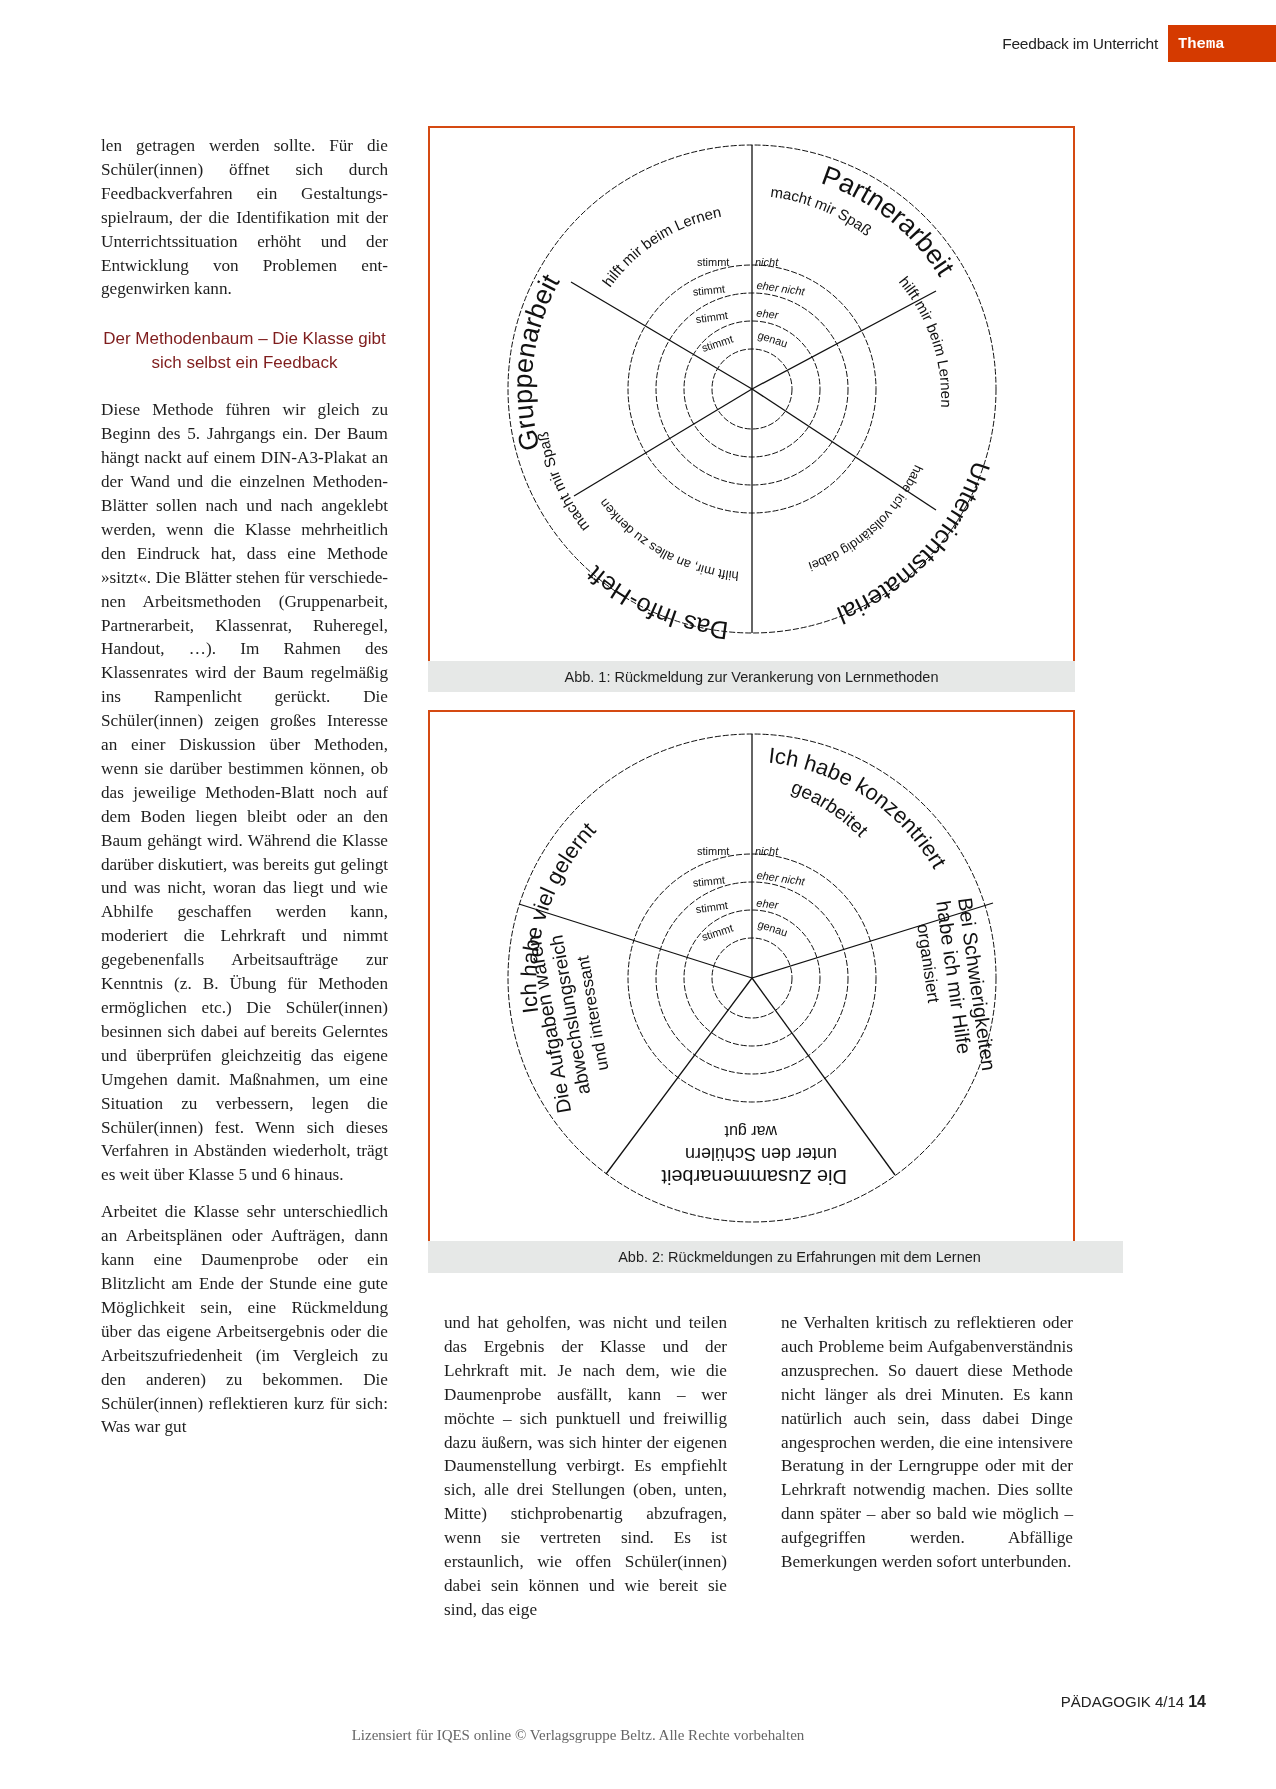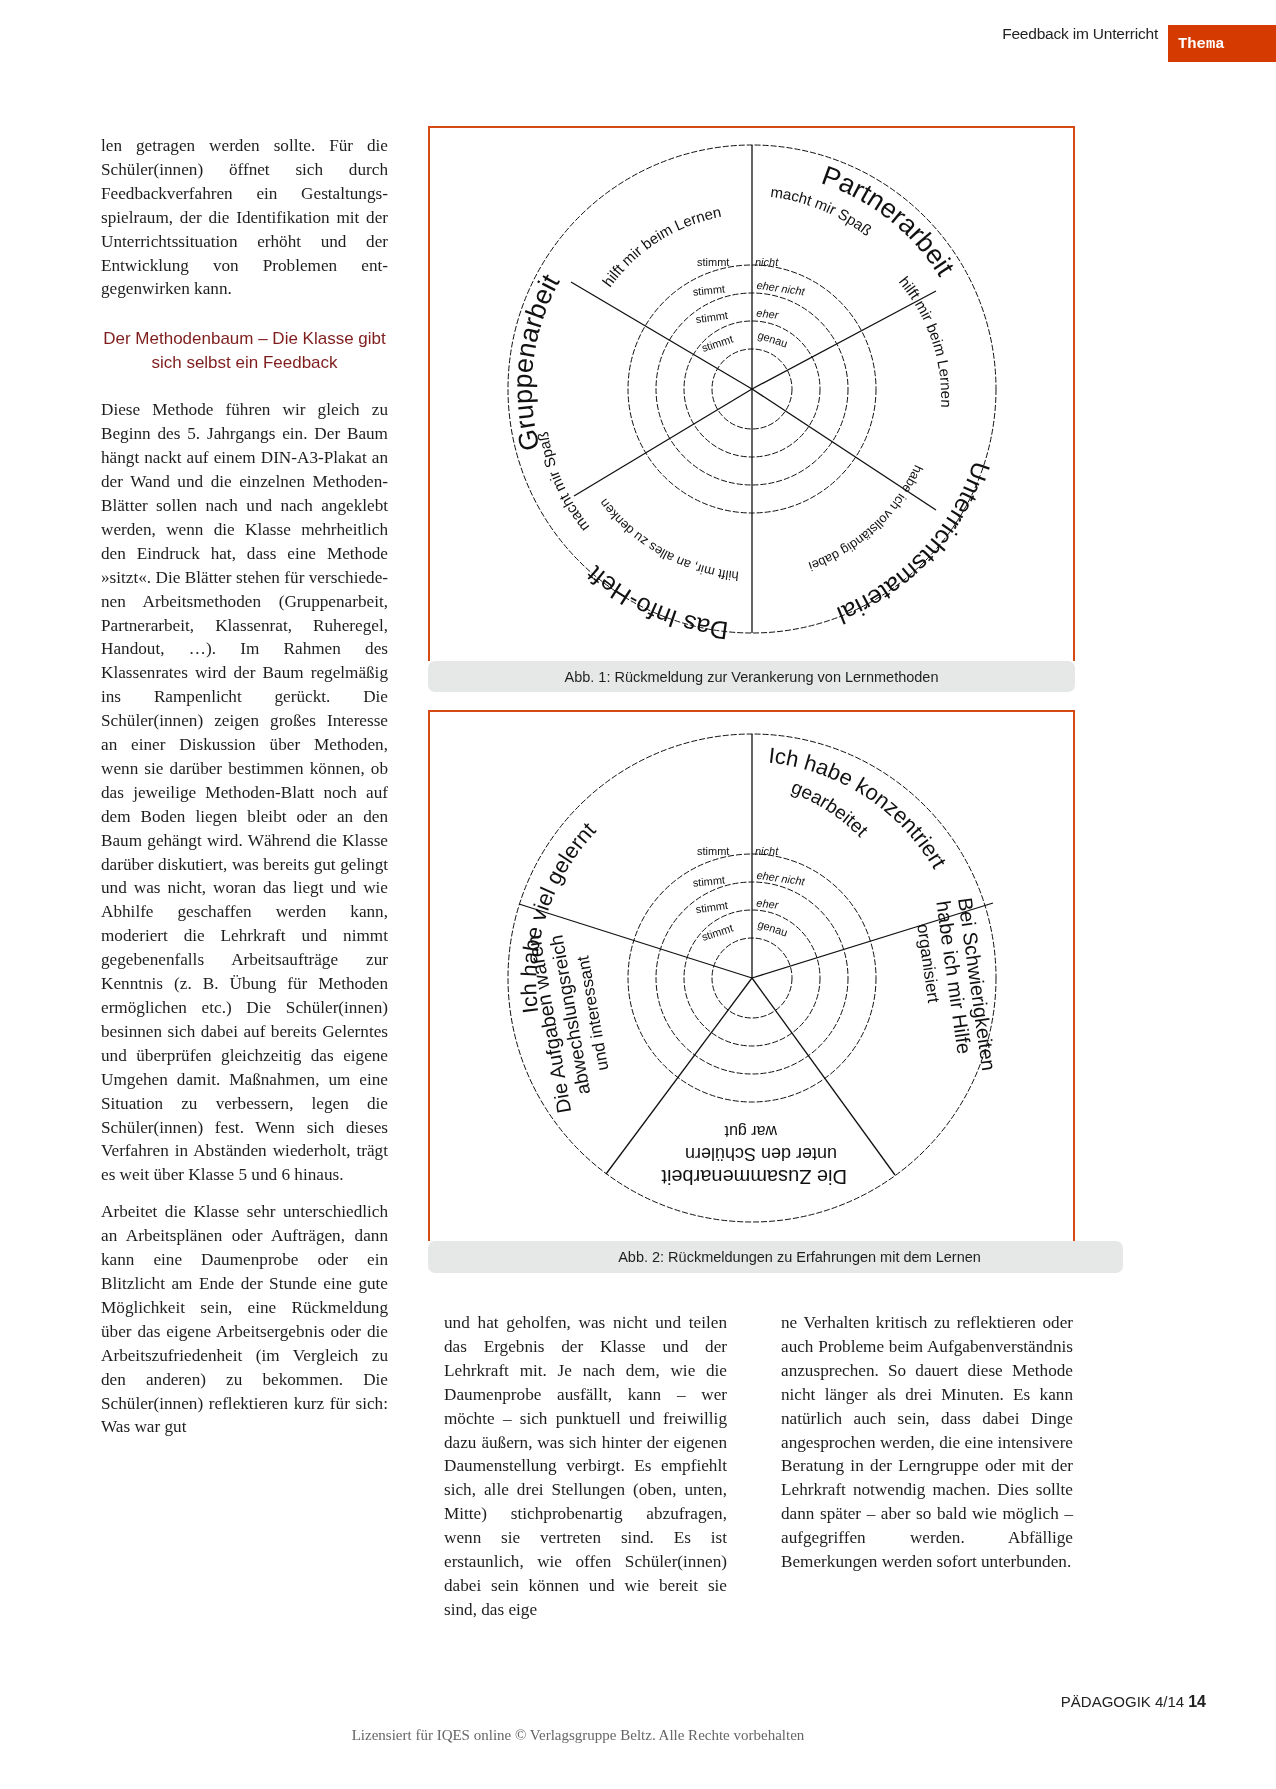--- a/index.html
+++ b/index.html
@@ -1,32 +1,32 @@
 <!DOCTYPE html>
 <html><head>
 <meta charset="utf-8">
 <style>
   html, body { margin:0; padding:0; background:#ffffff; }
   body { width:1276px; height:1789px; position:relative; overflow:hidden; color:#1a1a1a; }
 
-  #running-head { position:absolute; top:25px; right:0; height:37px; display:flex; }
+  #running-head { position:absolute; top:25px; right:0; height:37px; display:flex; align-items:center; }
   #running-head .rh-title { font-family:"Liberation Sans", sans-serif; font-size:15.5px; color:#222; margin-right:10px; letter-spacing:-0.2px; }
   #running-head .rh-badge { background:#d53a00; color:#fff; font-family:Liberation Mono, monospace; font-weight:bold; font-size:15.5px; height:37px; width:108px; display:flex; align-items:center; padding-left:10px; box-sizing:border-box; }
 
   .col { position:absolute; font-family:"Liberation Serif", "DejaVu Serif", serif; font-size:17.2px; line-height:23.9px; text-align:justify; hyphens:manual; color:#1e1e1e; }
   .col p { margin:13px; }
   .col h3 { font-family:"Liberation Sans", sans-serif; font-weight:normal; font-size:17px; line-height:23.5px; text-align:center; margin:0; color:#7f1d1d; }
 
   #col-left { left:88px; top:121px; width:313px; }
   #col-mid { left:431px; top:1298px; width:309px; }
   #col-right { left:768px; top:1298px; width:318px; }
 
   .figure { position:absolute; left:428px; width:647px; }
   .figure .frame { position:absolute; left:0; top:0; width:647px; box-sizing:border-box; border:2px solid #d54a12; border-bottom:none; background:#fff; }
-  .figure .caption { position:absolute; left:0; width:647px; background:#e6e8e7; font-family:"Liberation Sans", sans-serif; font-size:14.5px; text-align:center; color:#1f1f1f; display:flex; align-items:center; justify-content:center;border-radius:7px; }
+  .figure .caption { position:absolute; left:0; width:647px; background:#e6e8e7; font-family:"Liberation Sans", sans-serif; font-size:14.5px; text-align:center; color:#1f1f1f; display:flex; align-items:center; justify-content:center; }
   #fig1 { top:126px; height:566px; }
   #fig1 .frame { height:535px; }
   #fig1 .caption { top:535px; height:31px; }
   #fig2 { top:710px; height:563px; }
   #fig2 .frame { height:531px; }
   #fig2 .caption { top:531px; height:32px;padding-left:48px; }
   svg text { font-family:"Liberation Sans", "DejaVu Sans", sans-serif; fill:#111; }
 
   #folio { position:absolute; right:70px; top:1693px; font-family:"Liberation Sans", sans-serif; font-size:15px; color:#222; }
   #folio .pg { font-weight:bold; font-size:16px; margin-left:4px; }

